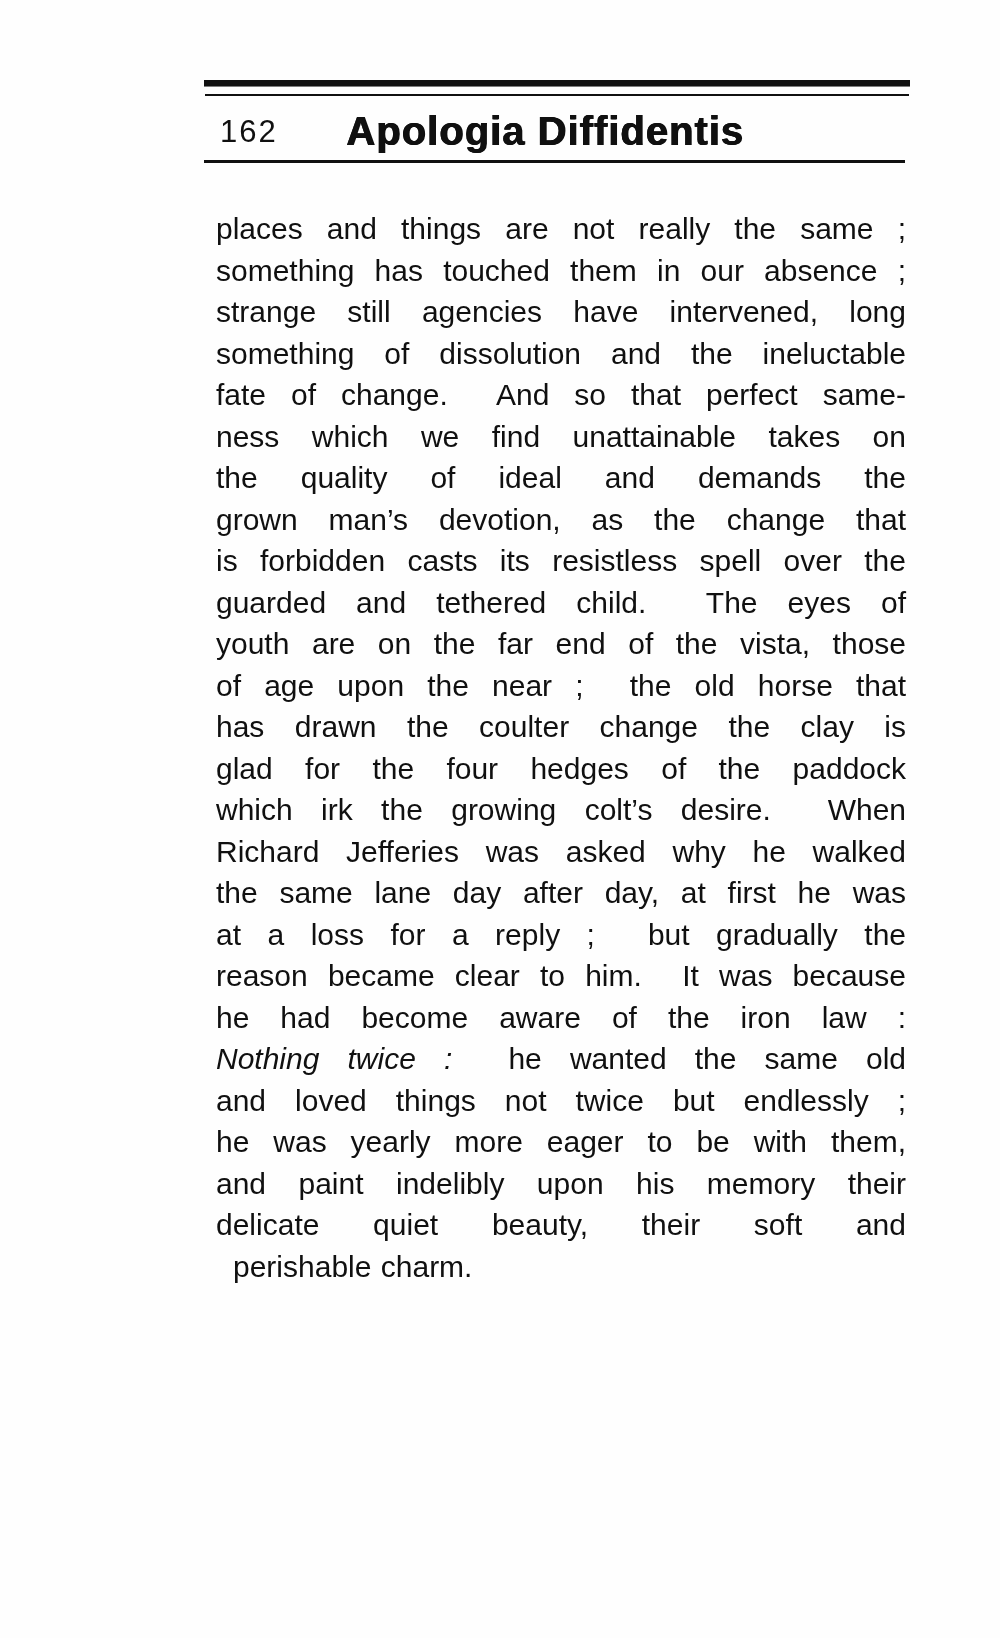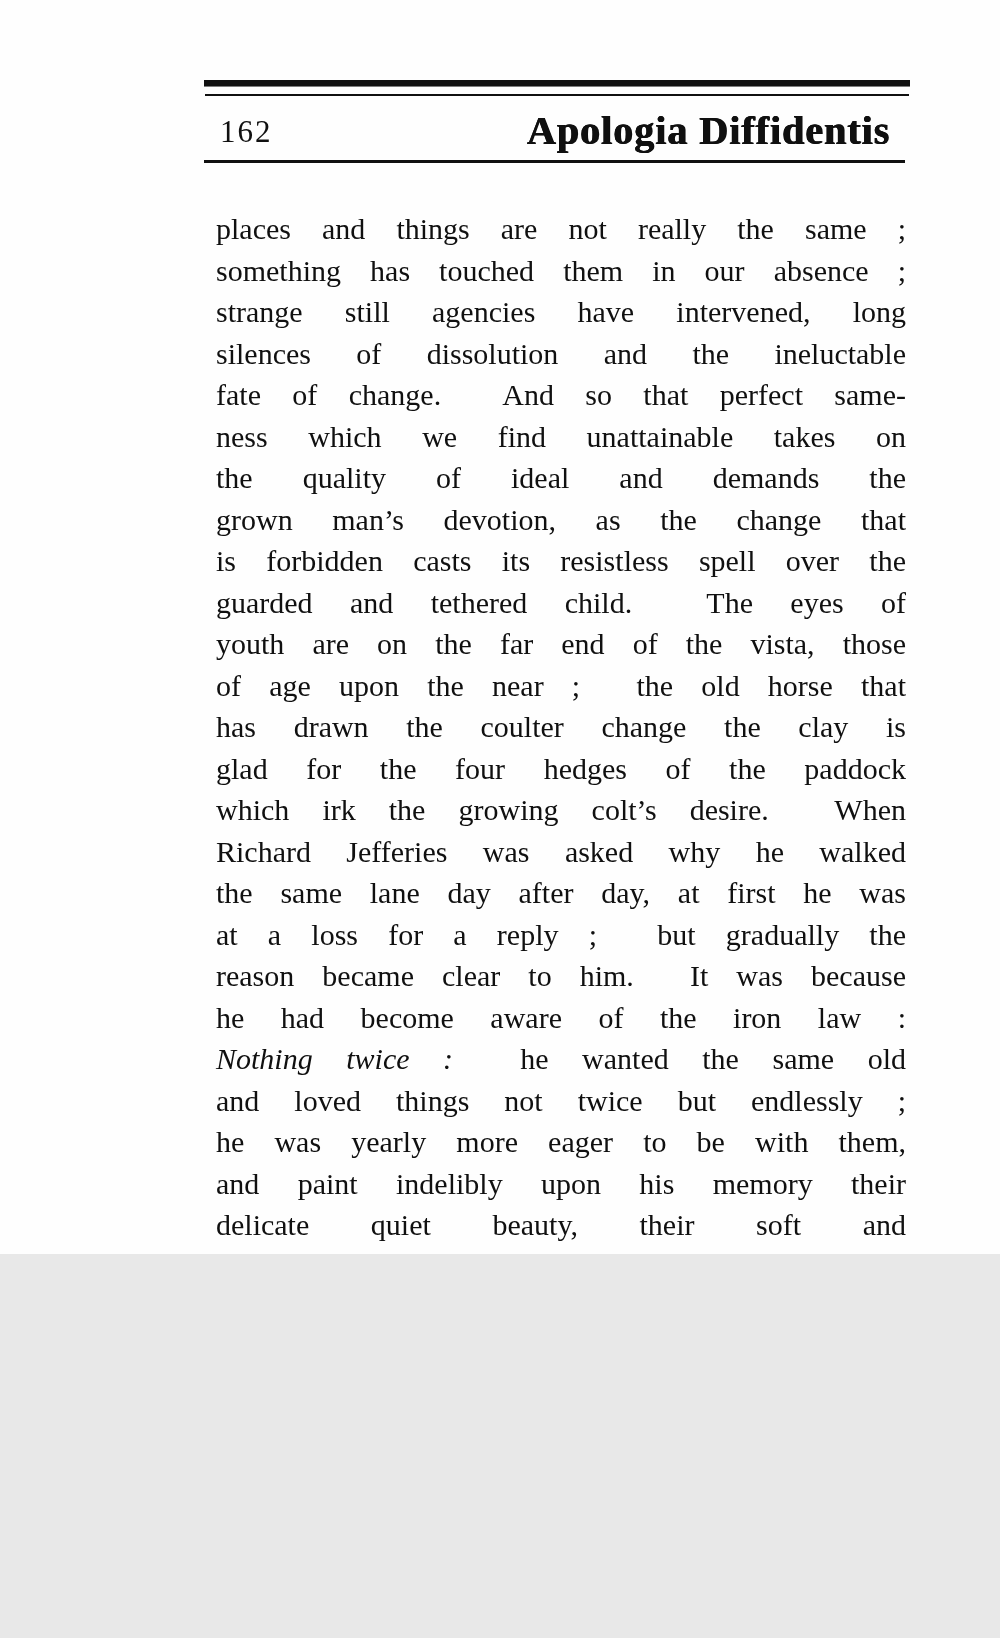--- a/index.html
+++ b/index.html
@@ -3,24 +3,24 @@
 <meta charset="utf-8">
 <style>
   html, body {
     margin: 0;
     padding: 0;
     background: #e8e8e8;
   }
   .page {
     position: relative;
     width: 1000px;
-    height: 1254px;
+    height: 1638px;
     background: var(--paper, #ffffff);
     color: var(--ink, #101010);
-    font-family: Liberation Serif, serif;
+    font-family: Liberation Sans, sans-serif;
     overflow: hidden;
   }
   .rule {
     position: absolute;
     background: var(--ink, #101010);
   }
   .rule-top-thick { left: 204px; top: 80px;  width: 706px; height: 6px;
                     box-shadow: 0 1px 0 rgba(16,16,16,.55); }
   .rule-top-thin  { left: 205px; top: 94px;  width: 704px; height: 2px; }
   .rule-head-bottom { left: 204px; top: 160px; width: 701px; height: 3px; }
@@ -32,21 +32,21 @@
   }
   .pagenum {
     position: absolute;
     left: 4px; bottom: 4px;
     font-size: 31px;
     letter-spacing: 2px;
   }
   .head-title {
     position: absolute;
     left: 0; right: 0; bottom: 0;
-    text-align: right;
+    text-align: center;
     transform: translateX(-16px);
     font-size: 40px;
     font-weight: bold;
     letter-spacing: 1px;
     
     text-shadow: 0.9px 0 0 currentColor, 0 0.4px 0 currentColor;
   }
 
   .body-text {
     position: absolute;
@@ -79,21 +79,21 @@
     <span class="pagenum">162</span>
     <span class="head-title">Apologia Diffidentis</span>
   </header>
 
   <div class="rule rule-head-bottom"></div>
 
   <main class="body-text">
       <div class="line"><span>places and things are not really the same&nbsp;;</span></div>
       <div class="line"><span>something has touched them in our absence&nbsp;;</span></div>
       <div class="line"><span>strange still agencies have intervened, long</span></div>
-      <div class="line"><span>silences of dissolution and the ineluctable</span></div>
+      <div class="line"><span>something of dissolution and the ineluctable</span></div>
       <div class="line"><span>fate of change.&nbsp; And so that perfect same-</span></div>
       <div class="line"><span>ness which we find unattainable takes on</span></div>
       <div class="line"><span>the quality of ideal and demands the</span></div>
       <div class="line"><span>grown man’s devotion, as the change that</span></div>
       <div class="line"><span>is forbidden casts its resistless spell over the</span></div>
       <div class="line"><span>guarded and tethered child.&nbsp; The eyes of</span></div>
       <div class="line"><span>youth are on the far end of the vista, those</span></div>
       <div class="line"><span>of age upon the near&nbsp;;&nbsp; the old horse that</span></div>
       <div class="line"><span>has drawn the coulter change the clay is</span></div>
       <div class="line"><span>glad for the four hedges of the paddock</span></div>

